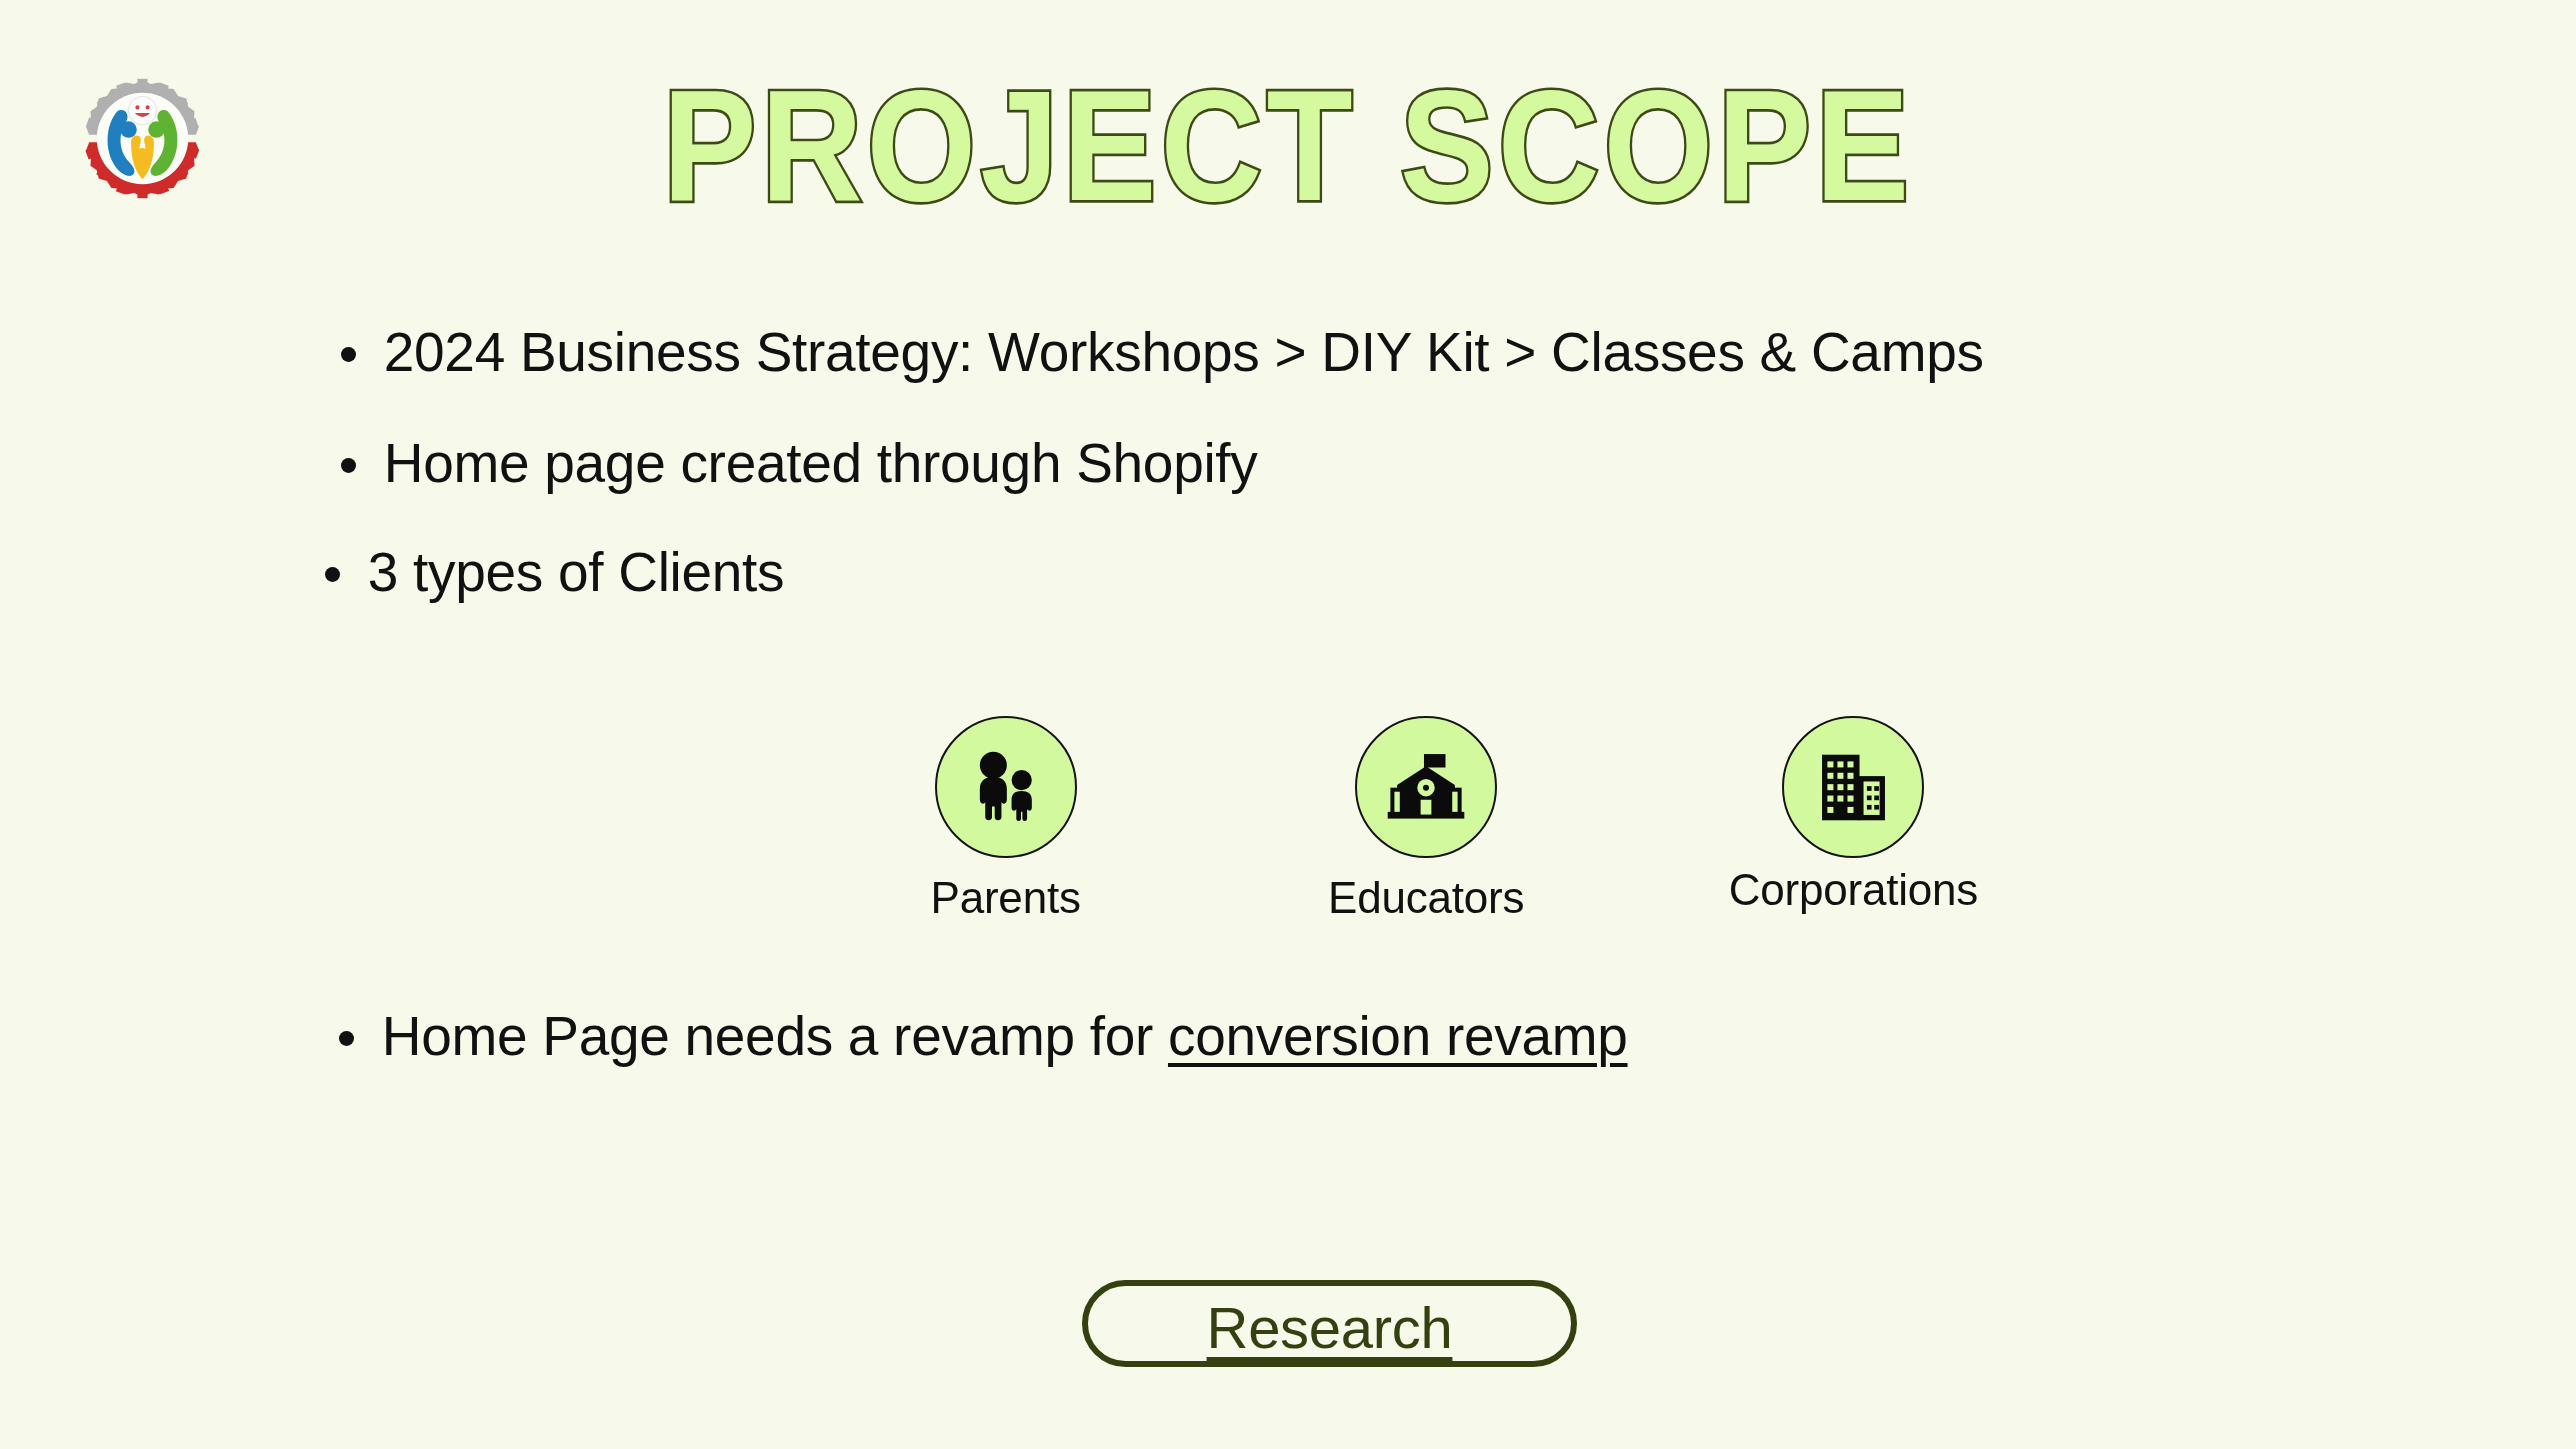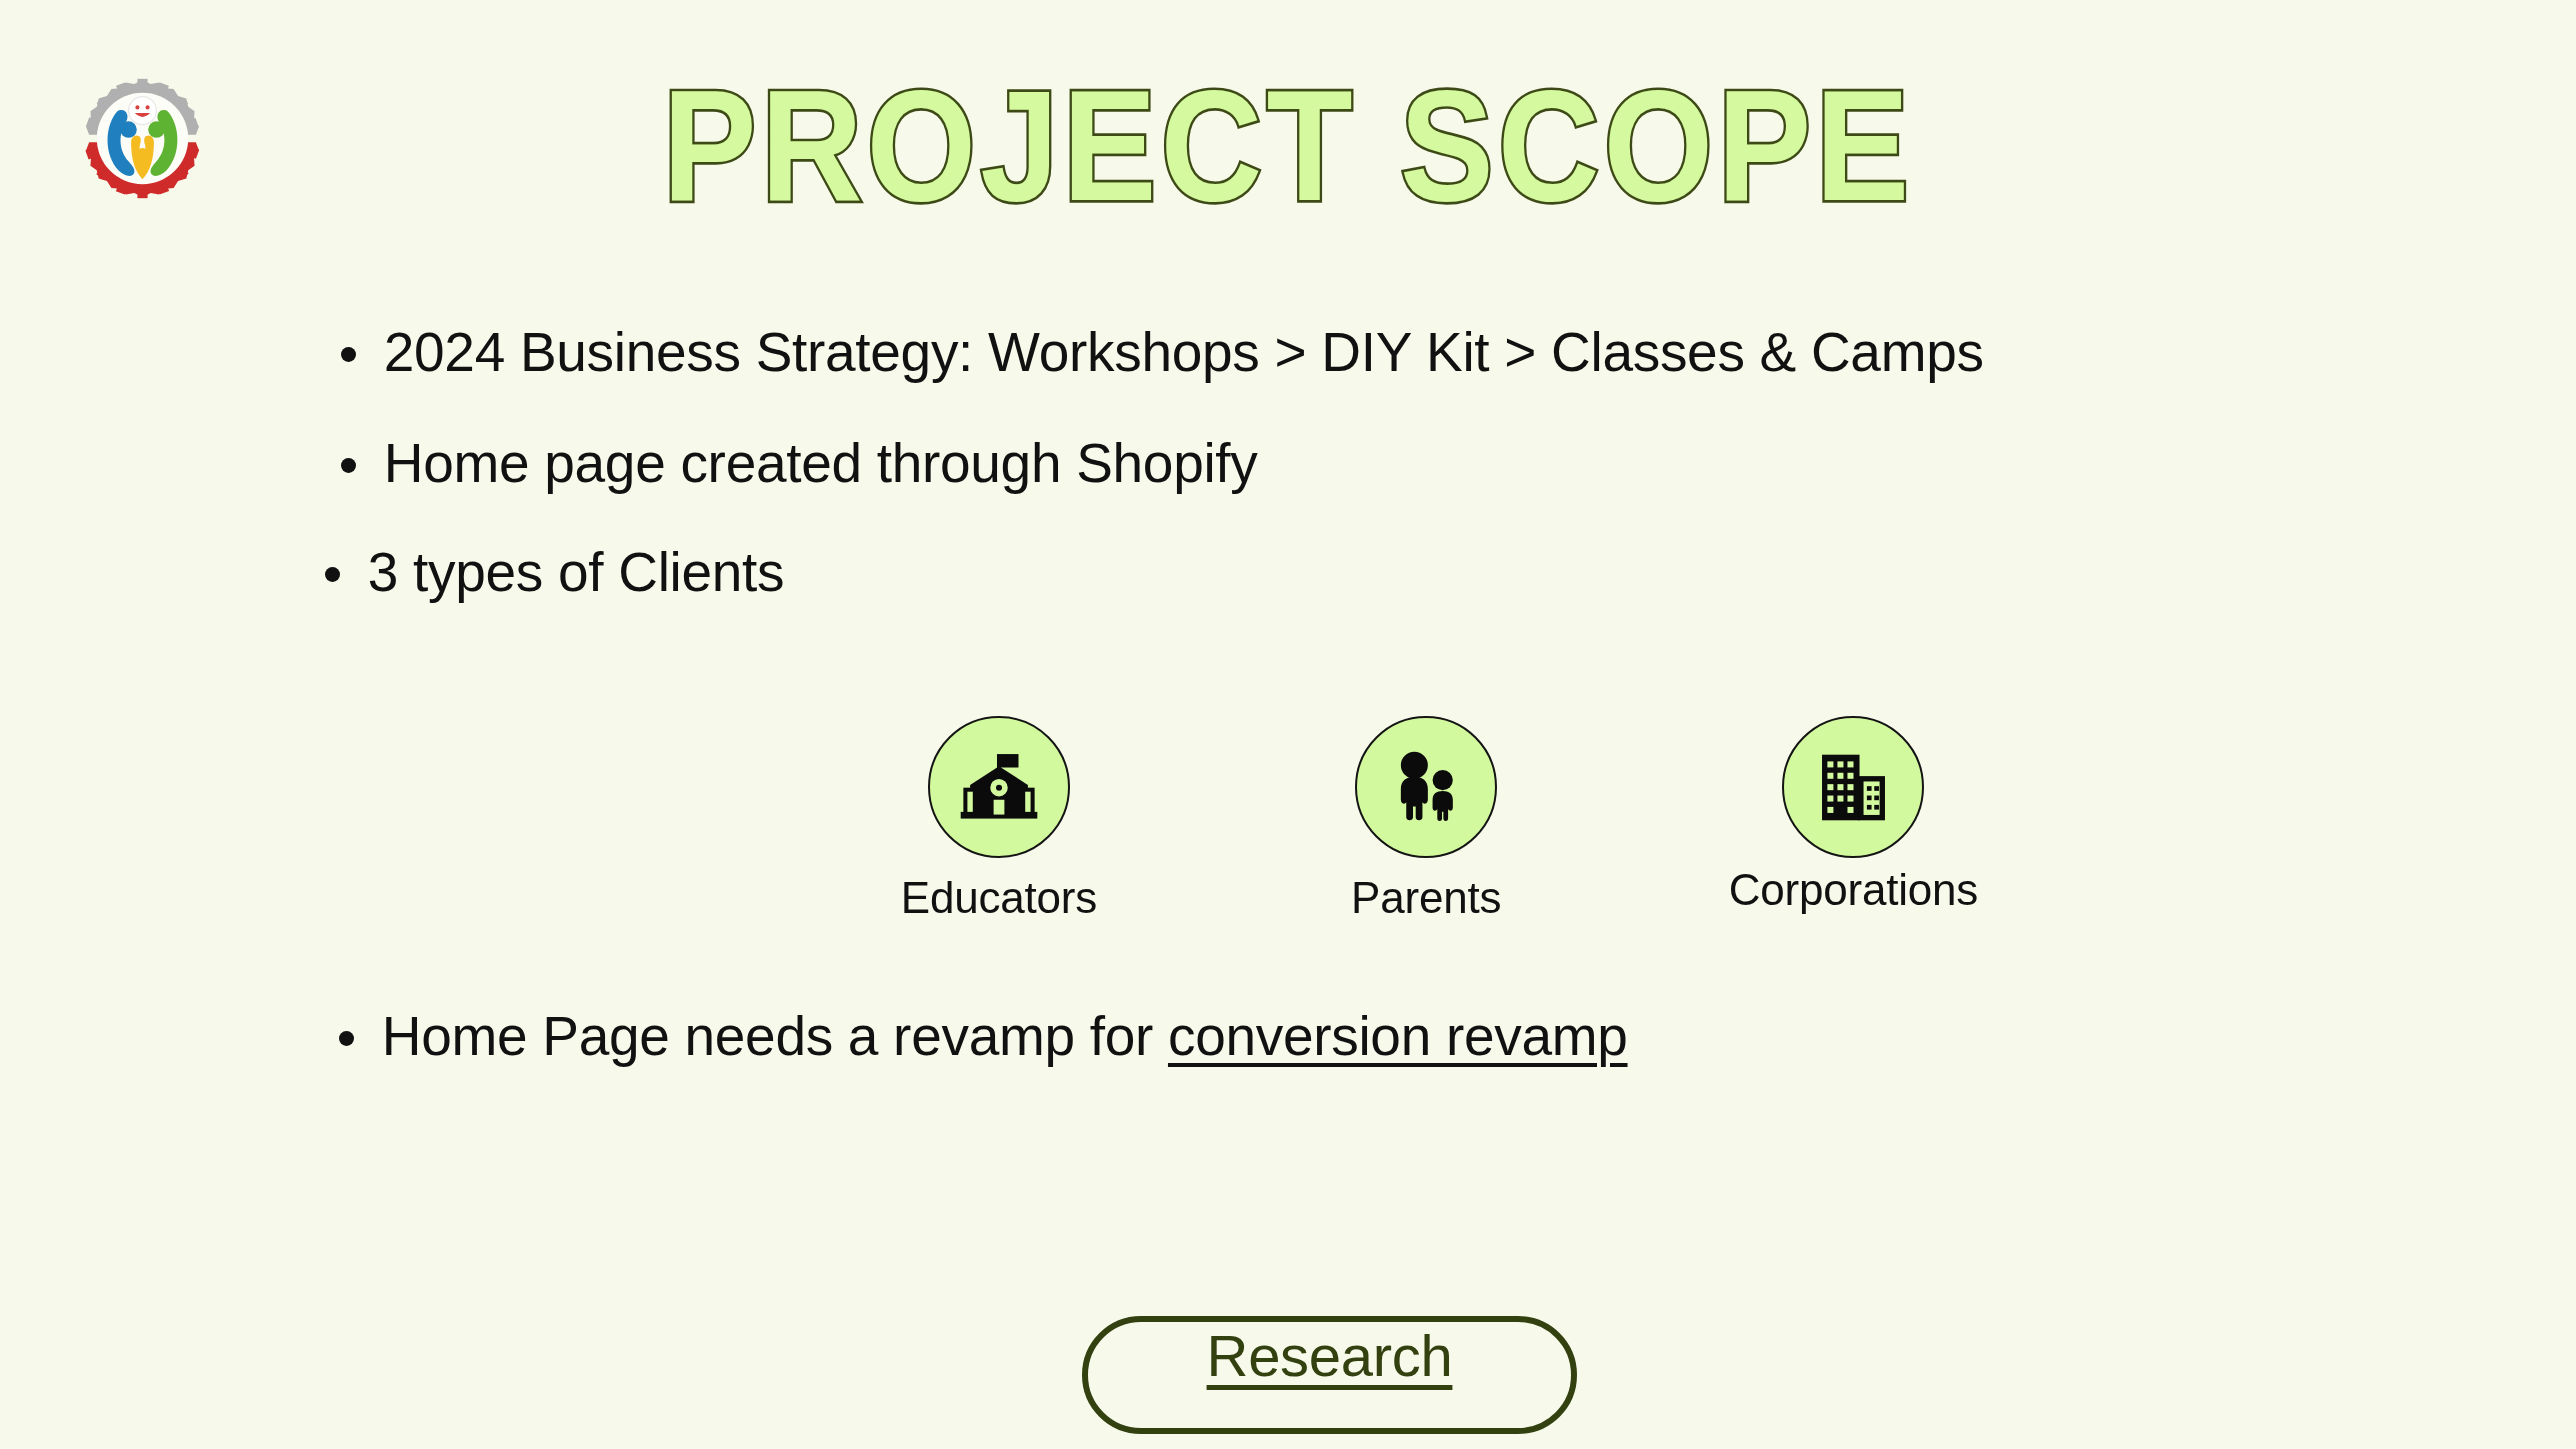--- a/index.html
+++ b/index.html
@@ -127,28 +127,28 @@
     display: flex;
     align-items: baseline;
   }
   #brow4 .btext { margin-left: 28px; }
   .ulink { text-decoration: underline; text-underline-offset: 8px; text-decoration-thickness: 4px; }
 
   
   #research-btn {
     position: absolute;
     left: 1082px;
-    top: 1316px;
+    top: 1280px;
     width: 495px;
-    height: 118px;
+    height: 87px;
     border: 6px solid #32410f;
     border-radius: 62px;
     background: transparent;
     display: flex;
-    align-items: flex-start;
+    align-items: flex-end;
     justify-content: center;
     box-sizing: border-box;
     cursor: pointer;
   }
   #research-btn .rlabel {
     font-size: 58px;
     color: #32410f;
     text-decoration: underline;
     text-underline-offset: 9.4px;
     text-decoration-thickness: 4.7px;
@@ -231,56 +231,56 @@
   </div>
 
   <div class="brow" id="brow3">
     <span class="bullet-dot"></span>
     <span class="btext">3 types of Clients</span>
   </div>
 
 </div>
 
 <div class="clients">
+
+  <div class="client c1">
+    <div class="client-circle">
+      <svg width="81" height="81" viewBox="0 0 120 120">
+        <circle cx="42" cy="27" r="20" fill="#0b0b0b"></circle>
+        <path d="M22 62 C22 50 30 44 42 44 C54 44 62 50 62 62 L62 78 C62 84 56 86 54 82 L54 104
+                 C54 110 44 110 44 104 L44 88 L40 88 L40 104 C40 110 30 110 30 104 L30 82
+                 C28 86 22 84 22 78 Z" fill="#0b0b0b"></path>
+        <circle cx="84" cy="49" r="15" fill="#0b0b0b"></circle>
+        <path d="M69 78 C69 69 75 65 84 65 C93 65 99 69 99 78 L99 90 C99 95 94 96 92 92 L92 106
+                 C92 111 85 111 85 106 L85 96 L83 96 L83 106 C83 111 76 111 76 106 L76 92
+                 C74 96 69 95 69 90 Z" fill="#0b0b0b"></path>
+      </svg>
+    </div>
+    <div class="client-label">Parents</div>
+  </div>
 
   <div class="client c2">
     <div class="client-circle">
       <svg width="82" height="82" viewBox="0 0 122 122">
         <rect x="58" y="12" width="6" height="36" fill="#0b0b0b"></rect>
         <rect x="64" y="12" width="26" height="20" fill="#0b0b0b"></rect>
         <path d="M61 30 L104 58 L104 102 L18 102 L18 58 Z" fill="#0b0b0b"></path>
         <rect x="8" y="62" width="22" height="40" fill="#0b0b0b"></rect>
         <rect x="92" y="62" width="22" height="40" fill="#0b0b0b"></rect>
         <rect x="4" y="98" width="114" height="10" fill="#0b0b0b"></rect>
         <rect x="14" y="68" width="8" height="30" fill="#d2f99e"></rect>
         <rect x="100" y="68" width="8" height="30" fill="#d2f99e"></rect>
         <circle cx="61" cy="62" r="13" fill="#d2f99e"></circle>
         <circle cx="61" cy="62" r="4.5" fill="#0b0b0b"></circle>
         <rect x="53" y="80" width="16" height="22" fill="#d2f99e"></rect>
       </svg>
     </div>
     <div class="client-label">Educators</div>
   </div>
 
-  <div class="client c1">
-    <div class="client-circle">
-      <svg width="81" height="81" viewBox="0 0 120 120">
-        <circle cx="42" cy="27" r="20" fill="#0b0b0b"></circle>
-        <path d="M22 62 C22 50 30 44 42 44 C54 44 62 50 62 62 L62 78 C62 84 56 86 54 82 L54 104
-                 C54 110 44 110 44 104 L44 88 L40 88 L40 104 C40 110 30 110 30 104 L30 82
-                 C28 86 22 84 22 78 Z" fill="#0b0b0b"></path>
-        <circle cx="84" cy="49" r="15" fill="#0b0b0b"></circle>
-        <path d="M69 78 C69 69 75 65 84 65 C93 65 99 69 99 78 L99 90 C99 95 94 96 92 92 L92 106
-                 C92 111 85 111 85 106 L85 96 L83 96 L83 106 C83 111 76 111 76 106 L76 92
-                 C74 96 69 95 69 90 Z" fill="#0b0b0b"></path>
-      </svg>
-    </div>
-    <div class="client-label">Parents</div>
-  </div>
-
   <div class="client c3">
     <div class="client-circle">
       <svg width="79" height="79" viewBox="0 0 118 118">
 
         <rect x="12" y="10" width="56" height="98" fill="#0b0b0b"></rect>
 
         <rect x="66" y="42" width="40" height="66" fill="#0b0b0b"></rect>
         <rect x="74" y="50" width="24" height="50" fill="#d2f99e"></rect>
 
         <rect x="20" y="20" width="9" height="9" fill="#d2f99e"></rect>

